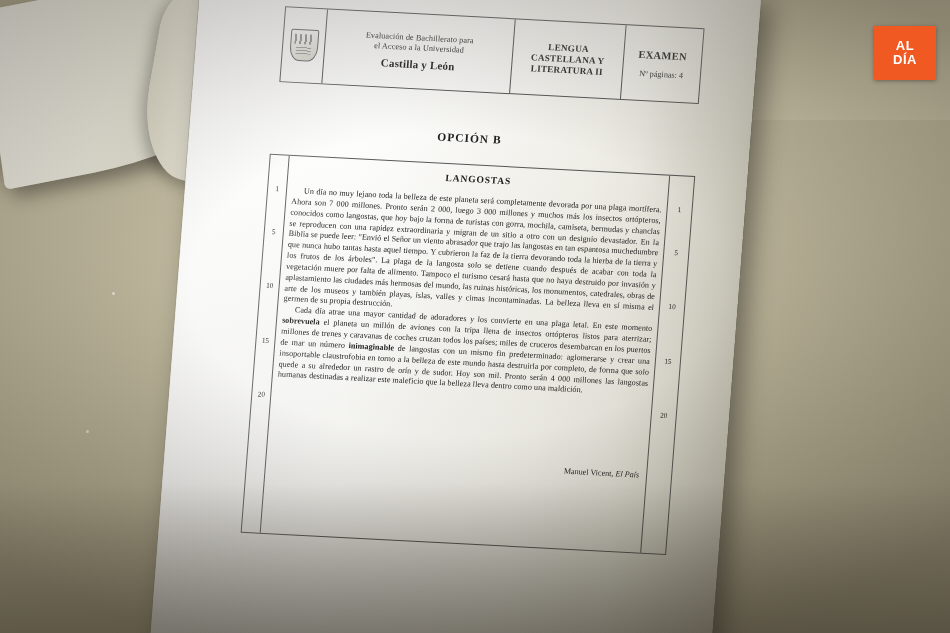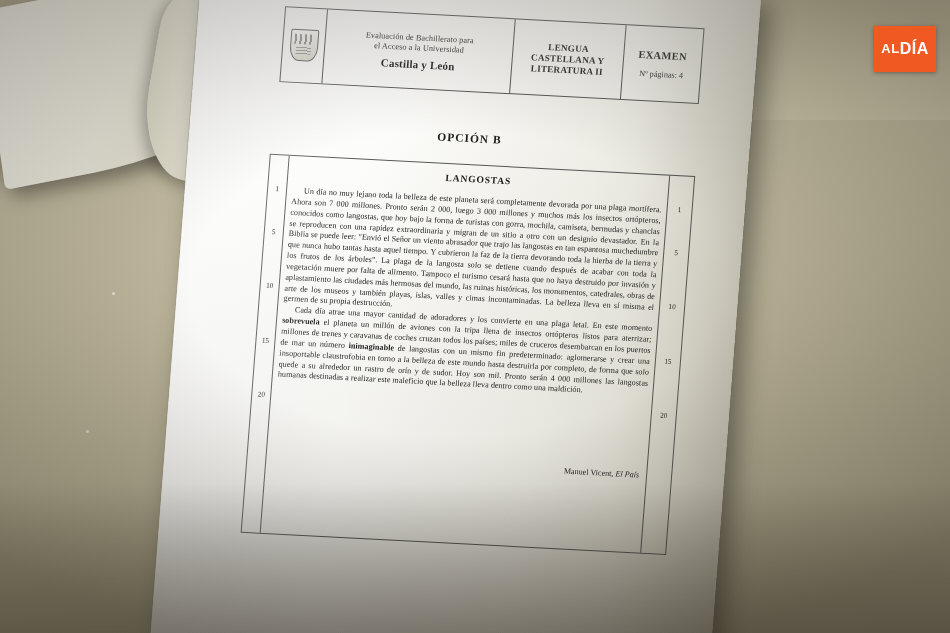--- a/index.html
+++ b/index.html
@@ -261,37 +261,37 @@
     text-align: center;
   }
   .lnum-r { text-align: center; width: 24px; }
 
   
   .logo {
     position: absolute;
     right: 14px;
     top: 26px;
     width: 62px;
-    height: 46px;
+    height: 54px;
     background: #f05a22;
     display: flex;
-    flex-direction: row;
+    flex-direction: column;
     align-items: center;
     justify-content: center;
     box-shadow: 0 1px 4px rgba(0,0,0,.35);
   }
   .logo span {
     color: #fff;
     font-family: "Liberation Sans", sans-serif;
     font-weight: bold;
     font-size: 13px;
     line-height: 14px;
     letter-spacing: .5px;
   }
-  .logo .l2 { font-size: 16px; }
+  .logo .l2 { font-size: 13px; }
 
   .dust {
     position: absolute;
     width: 3px; height: 3px;
     border-radius: 50%;
     background: rgba(255,255,255,.5);
   }
 </style>
 </head>
 <body>

